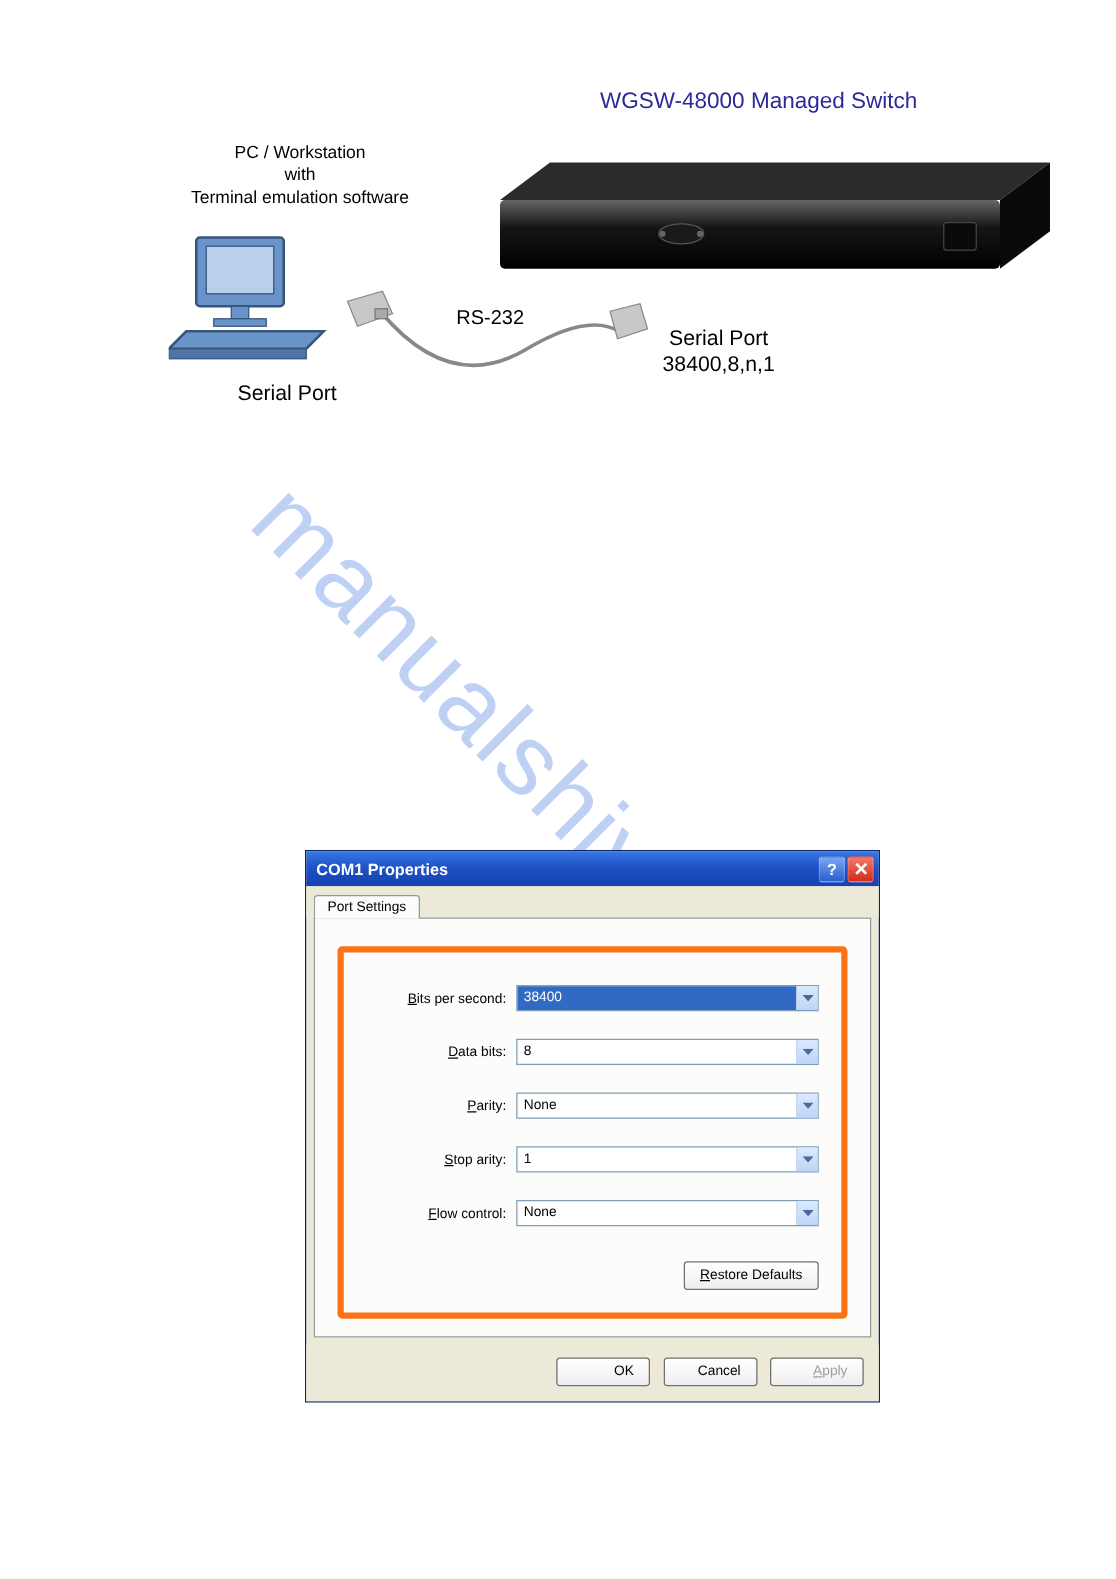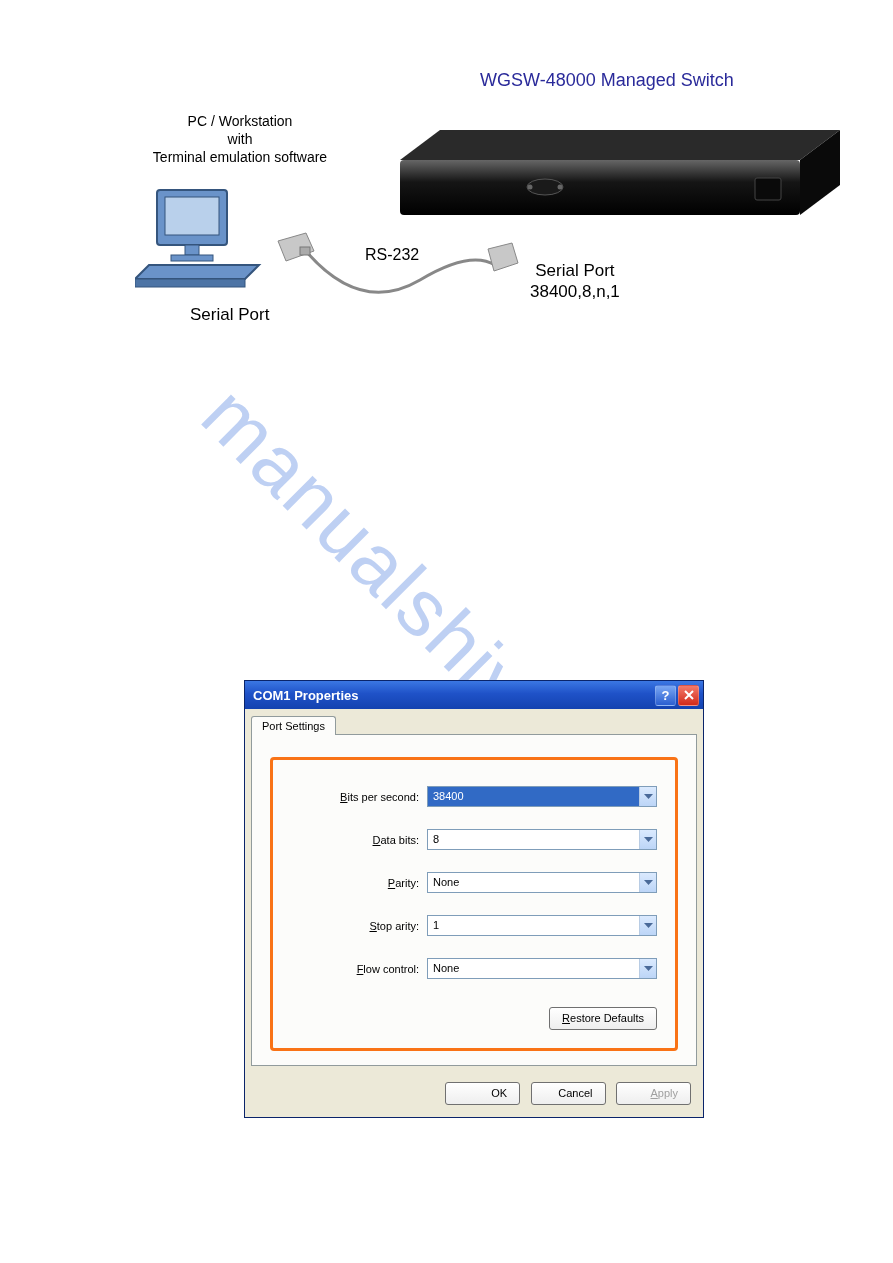--- a/index.html
+++ b/index.html
@@ -102,23 +102,23 @@
     position: relative;
     top: 1px;
   }
   .tabpanel {
     margin: 0 6px 6px 6px;
     background: #fcfcfa;
     border: 1px solid #919b9c;
     padding: 22px 18px 14px 18px;
   }
   .inner-group {
-    border: 3px solid #f97316;
+    border: 5px solid #f97316;
     border-radius: 4px;
-    padding: 26px 18px 18px 34px;
+    padding: 26px 18px 18px 18px;
   }
   .form-row {
     display: flex;
     align-items: center;
     margin-bottom: 22px;
   }
   .form-row label {
     flex: 0 0 120px;
     text-align: right;
     font-size: 11px;

